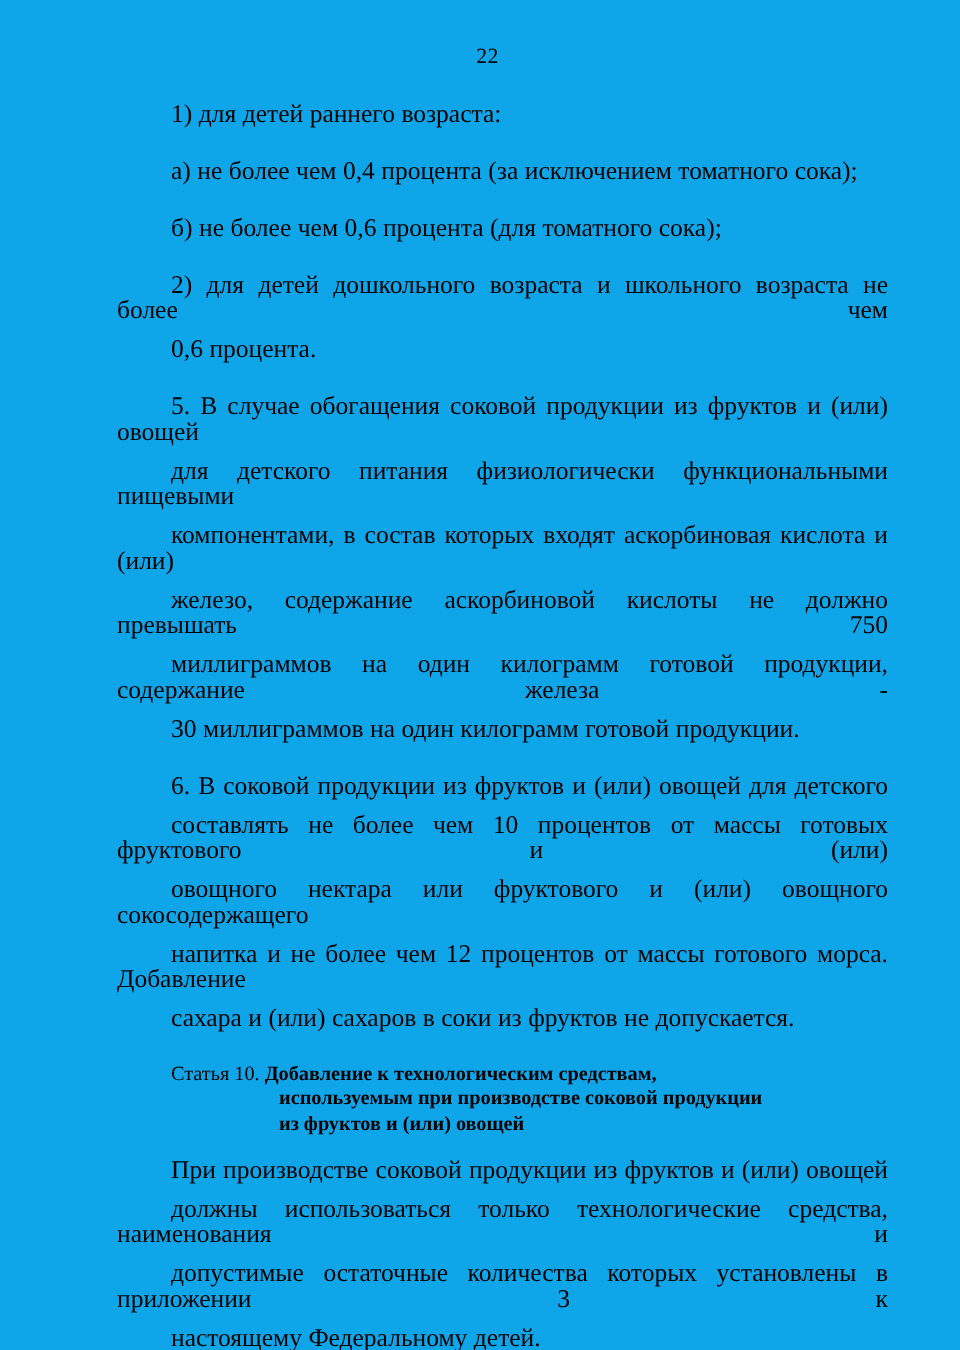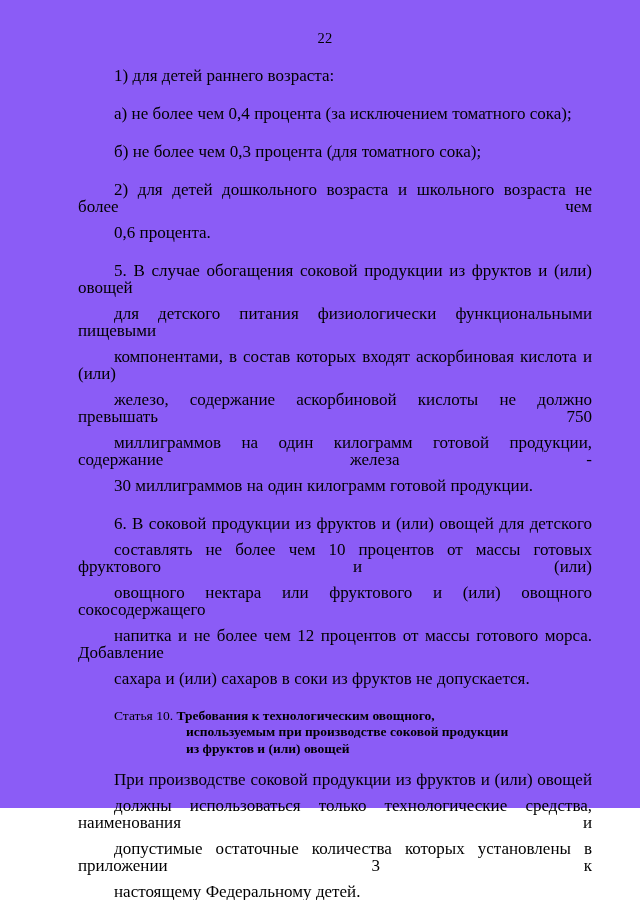--- a/index.html
+++ b/index.html
@@ -10,22 +10,22 @@
   body {
     width: 640px;
     height: 900px;
     font-family: "Liberation Serif", serif;
     color: #000000;
     overflow: hidden;
   }
   .page {
     position: relative;
     width: 640px;
-    height: 808px;
-    background: #8b5cf6;
+    height: 900px;
+    background: #0ea5e9;
     box-sizing: border-box;
     padding: 30px 48px 0 78px;
   }
   .page-number {
     text-align: center;
     font-size: 14.5px;
     margin: 0 0 20px 0;
     letter-spacing: 0.2px;
     padding-right: 20px;
   }
@@ -83,21 +83,21 @@
 
   <p class="body-par">
     <span class="just-line first last">1) для детей раннего возраста:</span>
   </p>
 
   <p class="body-par">
     <span class="just-line first last">а) не более чем 0,4 процента (за исключением томатного сока);</span>
   </p>
 
   <p class="body-par">
-    <span class="just-line first last">б) не более чем 0,3 процента (для томатного сока);</span>
+    <span class="just-line first last">б) не более чем 0,6 процента (для томатного сока);</span>
   </p>
 
   <p class="body-par">
     <span class="just-line first">2) для детей дошкольного возраста и школьного возраста не более чем</span>
     <span class="just-line last">0,6 процента.</span>
   </p>
 
   <p class="body-par">
     <span class="just-line first">5. В случае обогащения соковой продукции из фруктов и (или) овощей</span>
     <span class="just-line">для детского питания физиологически функциональными пищевыми</span>
@@ -110,21 +110,21 @@
   <p class="body-par">
     <span class="just-line first">6. В соковой продукции из фруктов и (или) овощей для детского</span>
     <span class="just-line">составлять не более чем 10 процентов от массы готовых фруктового и (или)</span>
     <span class="just-line">овощного нектара или фруктового и (или) овощного сокосодержащего</span>
     <span class="just-line">напитка и не более чем 12 процентов от массы готового морса. Добавление</span>
     <span class="just-line last">сахара и (или) сахаров в соки из фруктов не допускается.</span>
   </p>
 
   <div class="article-head">
     <span class="art-label">Статья 10.</span>
-    <span class="art-title art-title-line l1">Требования к технологическим овощного,</span>
+    <span class="art-title art-title-line l1">Добавление к технологическим средствам,</span>
     <span class="art-title-line">используемым при производстве соковой продукции</span>
     <span class="art-title-line">из фруктов и (или) овощей</span>
   </div>
 
   <p class="body-par">
     <span class="just-line first">При   производстве соковой продукции из фруктов и (или) овощей</span>
     <span class="just-line">должны использоваться только технологические средства, наименования и</span>
     <span class="just-line">допустимые остаточные количества которых установлены в приложении 3 к</span>
     <span class="just-line last">настоящему  Федеральному детей.</span>
   </p>

